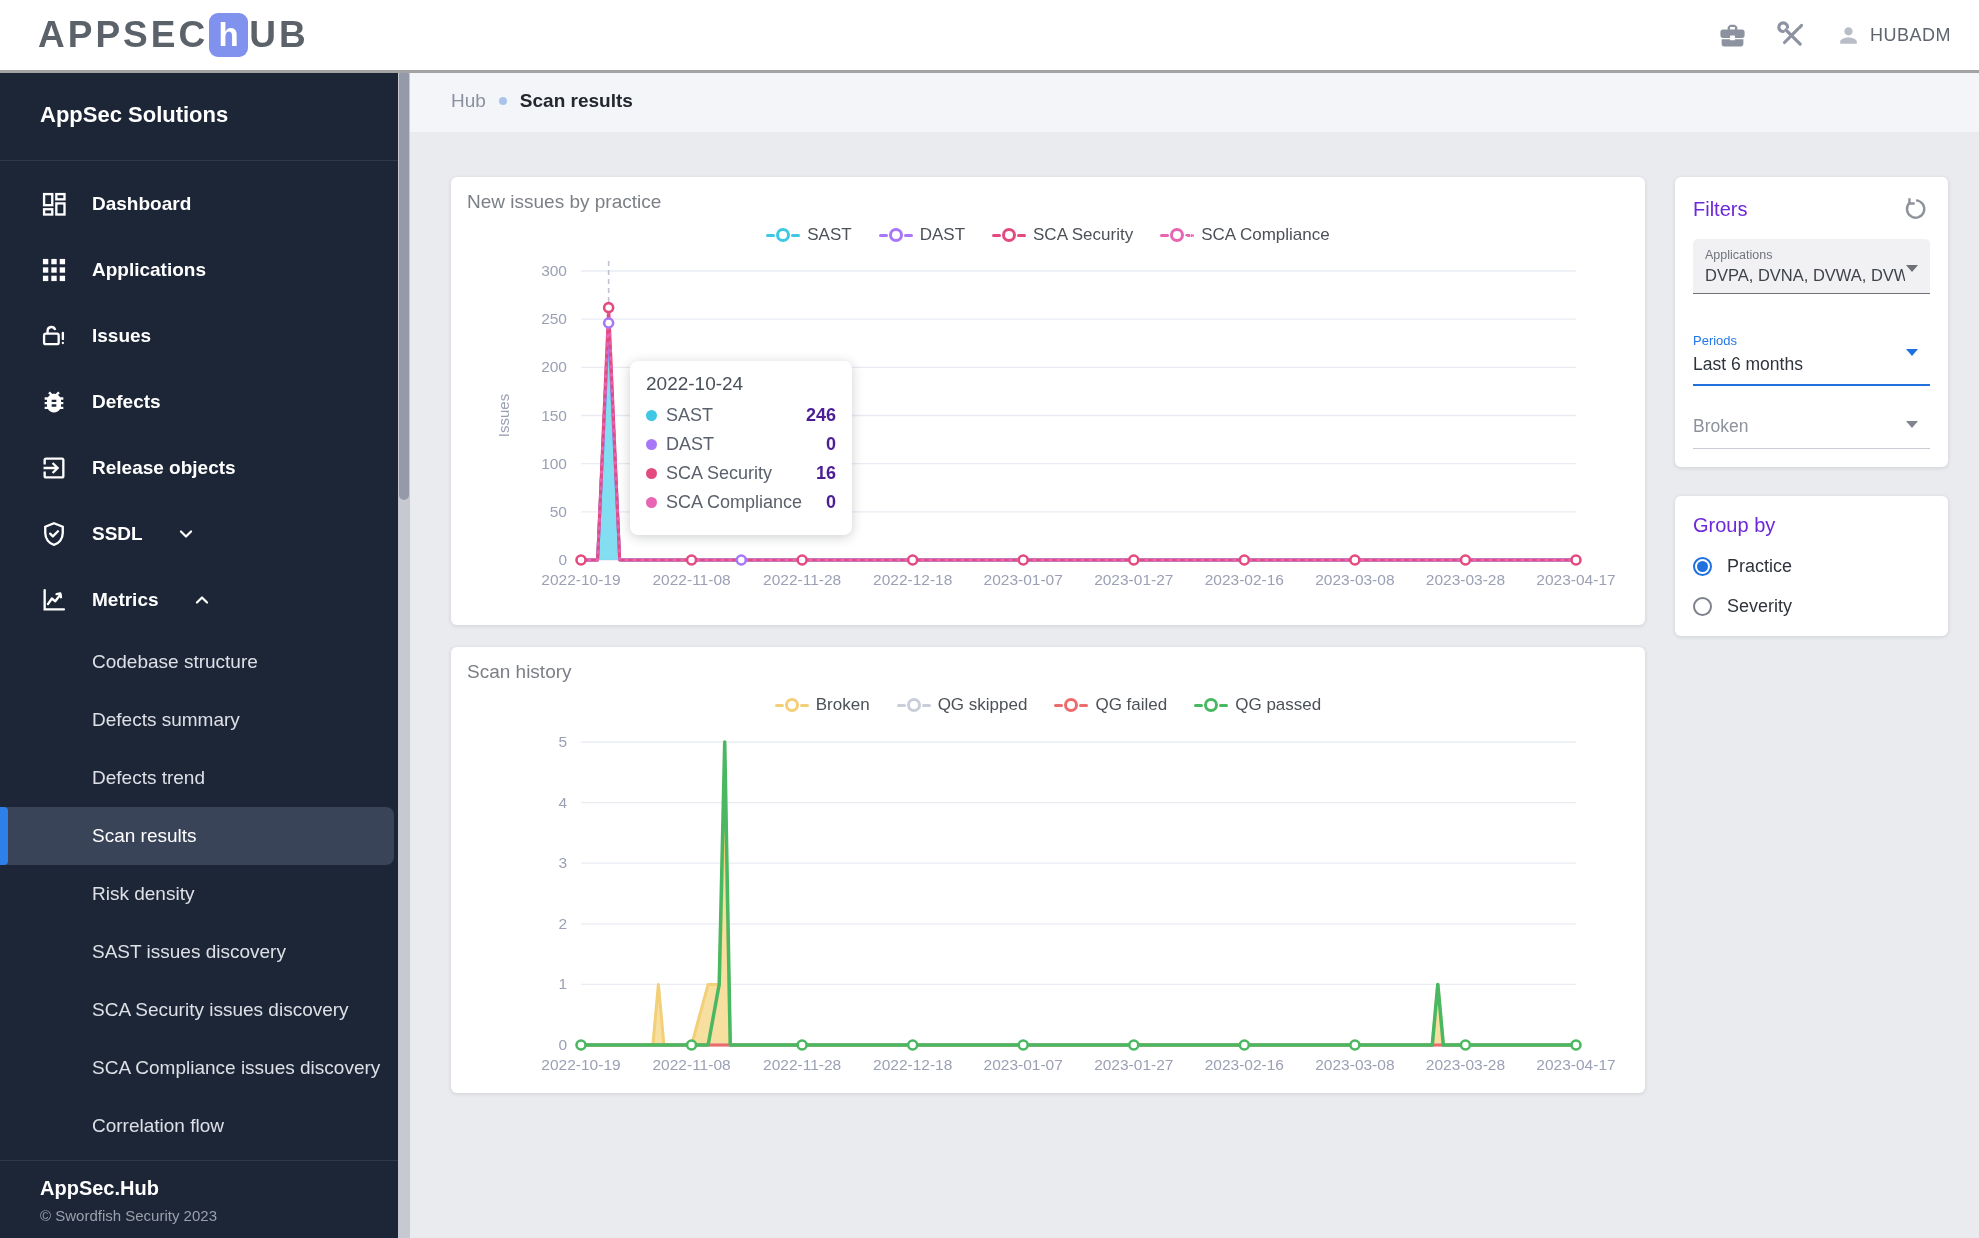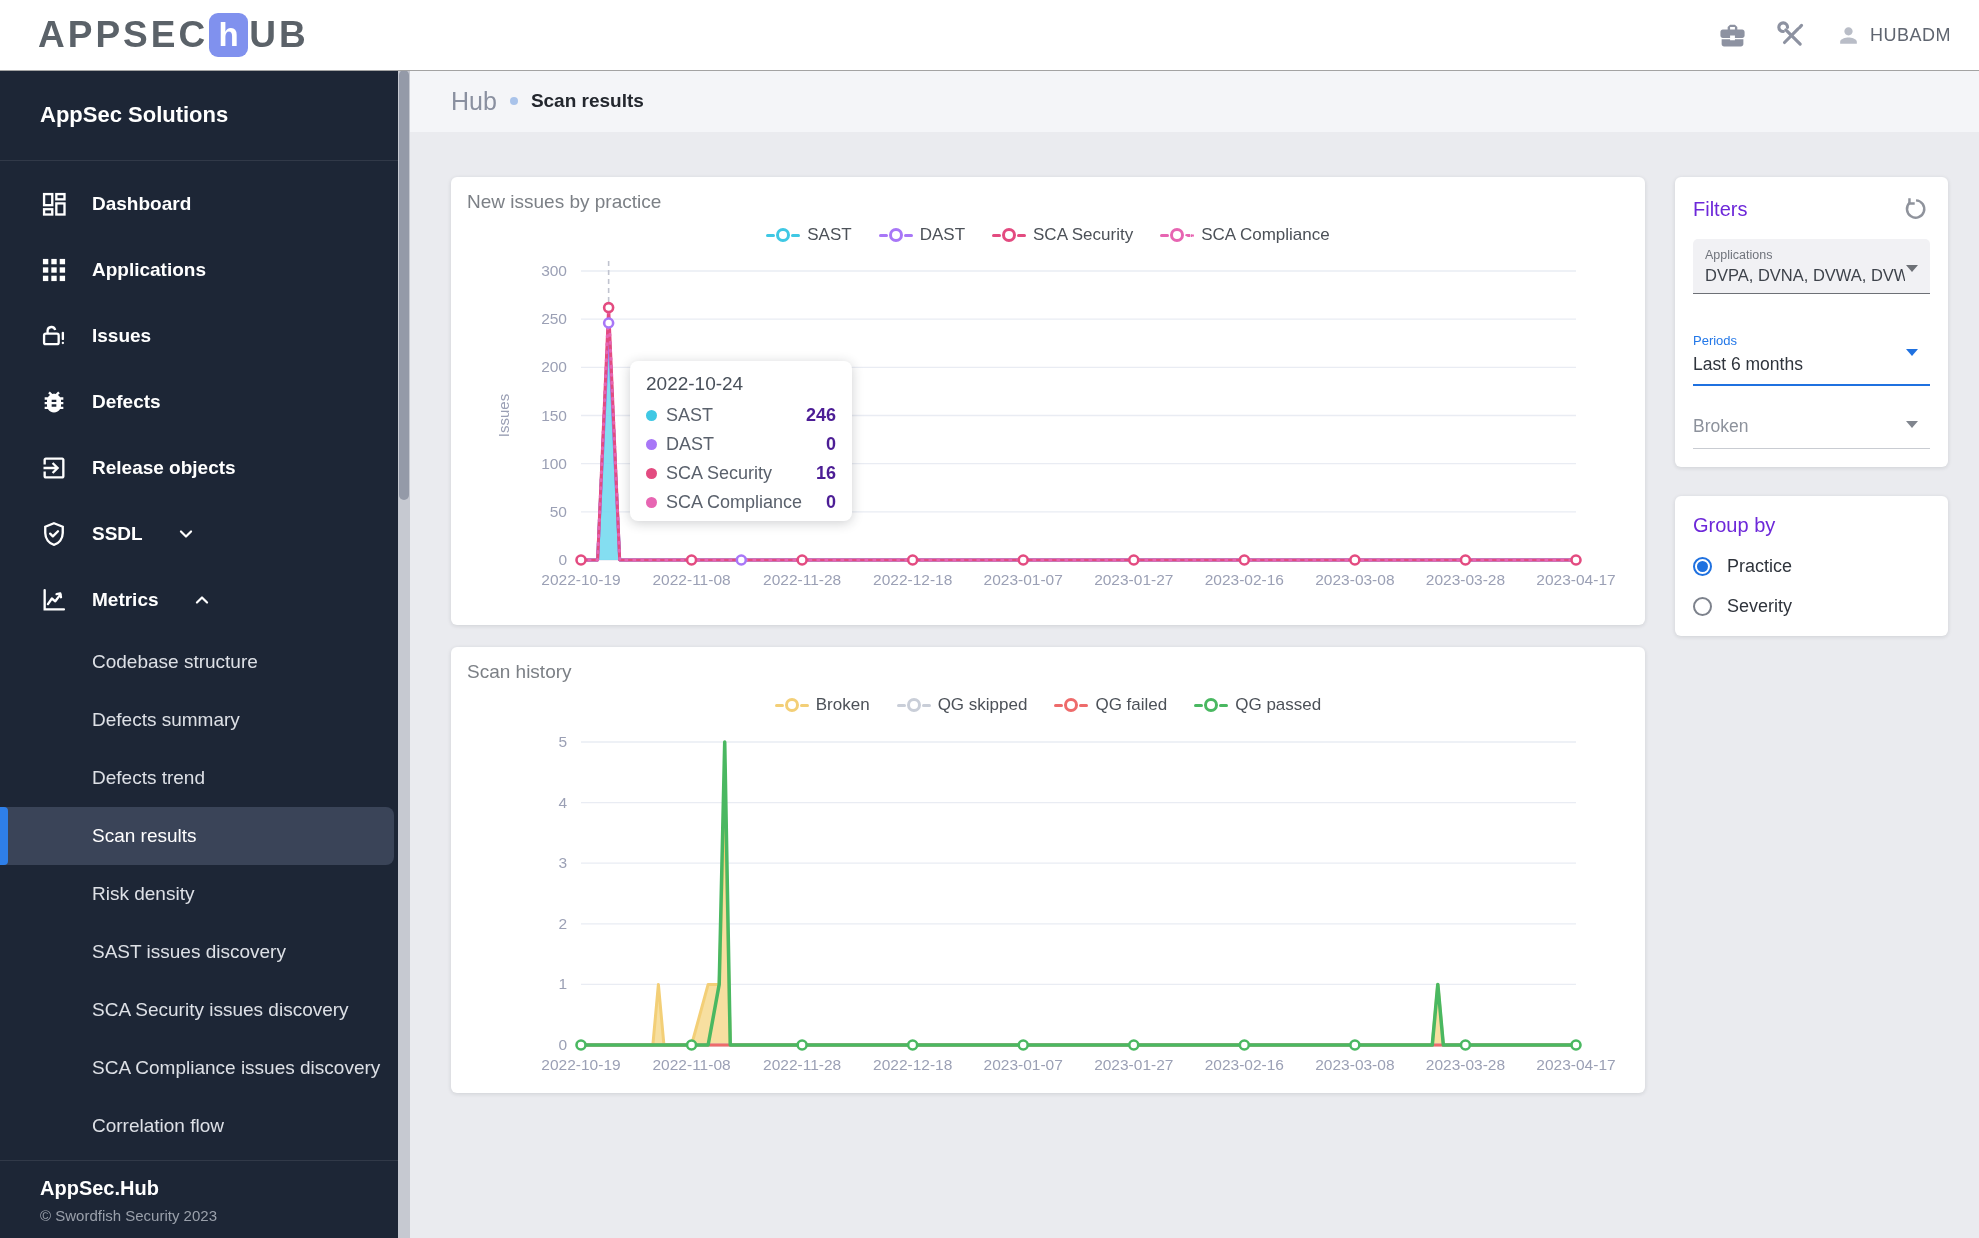--- a/index.html
+++ b/index.html
@@ -1,20 +1,20 @@
 <!DOCTYPE html>
 <html><head>
 <meta charset="utf-8">
 <style>
   html,body{margin:0;padding:0;}
   body{width:1979px;height:1238px;position:relative;overflow:hidden;background:#eaebef;
        font-family:"Liberation Sans",sans-serif;color:#2f343c;}
   
   .header{position:absolute;left:0;top:0;width:1979px;height:70px;background:#fff;z-index:30;
-          border-bottom:1px solid #a3a3a3;}
+          border-bottom:3px solid #a3a3a3;}
   .logo{position:absolute;left:38px;top:13px;display:flex;align-items:center;
         font-weight:700;font-size:37px;letter-spacing:3px;color:#5b6269;}
   .logo-tile{display:inline-flex;align-items:center;justify-content:center;width:39px;height:44px;
         background:#8091ee;border-radius:9px;color:#fff;font-size:33px;letter-spacing:0;margin:0 1px;}
   .header-right{position:absolute;right:28px;top:0;height:70px;display:flex;align-items:center;gap:30px;}
   .hicon{width:29px;height:29px;color:#8d92a1;cursor:pointer;}
   .hicon svg{width:100%;height:100%;}
   .user-chip{display:flex;align-items:center;gap:9px;cursor:pointer;}
   .user-chip .hicon{width:25px;height:25px;color:#b9bdc7;}
   .user-name{font-size:18px;color:#5f6570;letter-spacing:.5px;}
@@ -36,39 +36,39 @@
         border-radius:0 4px 4px 0;}
   .side-footer{position:absolute;left:0;right:0;bottom:0;height:78px;border-top:1px solid rgba(255,255,255,.09);
         padding:16px 40px 0;box-sizing:border-box;}
   .side-footer-title{font-size:20px;font-weight:700;color:#fff;}
   .side-footer-copy{font-size:15px;color:#9aa0ab;margin-top:7px;}
   .side-scroll{position:absolute;right:0;top:0;bottom:0;width:12px;background:#c6c9d1;}
   .side-scroll-thumb{position:absolute;left:1px;top:0;width:10px;height:430px;background:#949aa8;border-radius:5px;}
   
   .crumb-bar{position:absolute;left:410px;top:70px;right:0;height:62px;background:#f4f5f8;z-index:5;
         display:flex;align-items:center;padding-left:41px;box-sizing:border-box;}
-  .crumb-root{font-size:25px;color:#8a90a0;cursor:pointer;}
+  .crumb-root{font-size:19px;color:#8a90a0;cursor:pointer;}
   .crumb-dot{width:8px;height:8px;border-radius:50%;background:#a9c3ea;margin:0 13px;}
   .crumb-cur{font-size:19px;font-weight:700;color:#23272e;}
   .content{position:absolute;left:410px;top:132px;right:0;bottom:0;background:#eaebef;}
   .card{position:absolute;background:#fff;border-radius:6px;box-shadow:0 1px 4px rgba(25,30,40,.13);}
   .card-title{position:absolute;left:16px;top:14px;font-size:19px;color:#7c8086;}
   #card1{left:41px;top:45px;width:1194px;height:448px;}
   #card2{left:41px;top:515px;width:1194px;height:446px;}
   .legend{position:absolute;left:0;right:0;top:48px;display:flex;justify-content:center;gap:27px;
         font-size:17px;color:#4c5158;}
   .leg-item{display:flex;align-items:center;gap:7px;cursor:pointer;}
   .lm{display:inline-flex;align-items:center;}
   .ll{width:9px;height:3px;border-radius:2px;display:inline-block;}
   .ll.dot{width:9px;height:0;border-top:3px dotted;background:none!important;}
   .ld{width:8px;height:8px;border:3px solid;border-radius:50%;background:#fff;margin:0 1px;display:inline-block;}
   .plot{position:absolute;left:40px;top:62px;}
   
   .tooltip{position:absolute;left:179px;top:184px;width:222px;background:#fff;border-radius:8px;
-        box-shadow:0 2px 12px rgba(30,35,45,.22);padding:12px 16px 4px;box-sizing:border-box;z-index:10;}
+        box-shadow:0 2px 12px rgba(30,35,45,.22);padding:12px 16px 18px;box-sizing:border-box;z-index:10;}
   .tt-title{font-size:19px;color:#49505a;margin-bottom:6px;}
   .tt-row{display:flex;align-items:center;height:29px;font-size:18px;color:#5a616c;}
   .tt-dot{width:11px;height:11px;border-radius:50%;margin-right:9px;flex:0 0 11px;}
   .tt-name{flex:1;}
   .tt-val{font-weight:700;color:#4c1d95;}
   
   #filters-card{left:1265px;top:45px;width:273px;height:290px;}
   #groupby-card{left:1265px;top:364px;width:273px;height:140px;}
   .panel-pad{position:absolute;inset:0;padding:18px 18px 0;box-sizing:border-box;}
   .filters-head{display:flex;justify-content:space-between;align-items:center;}

